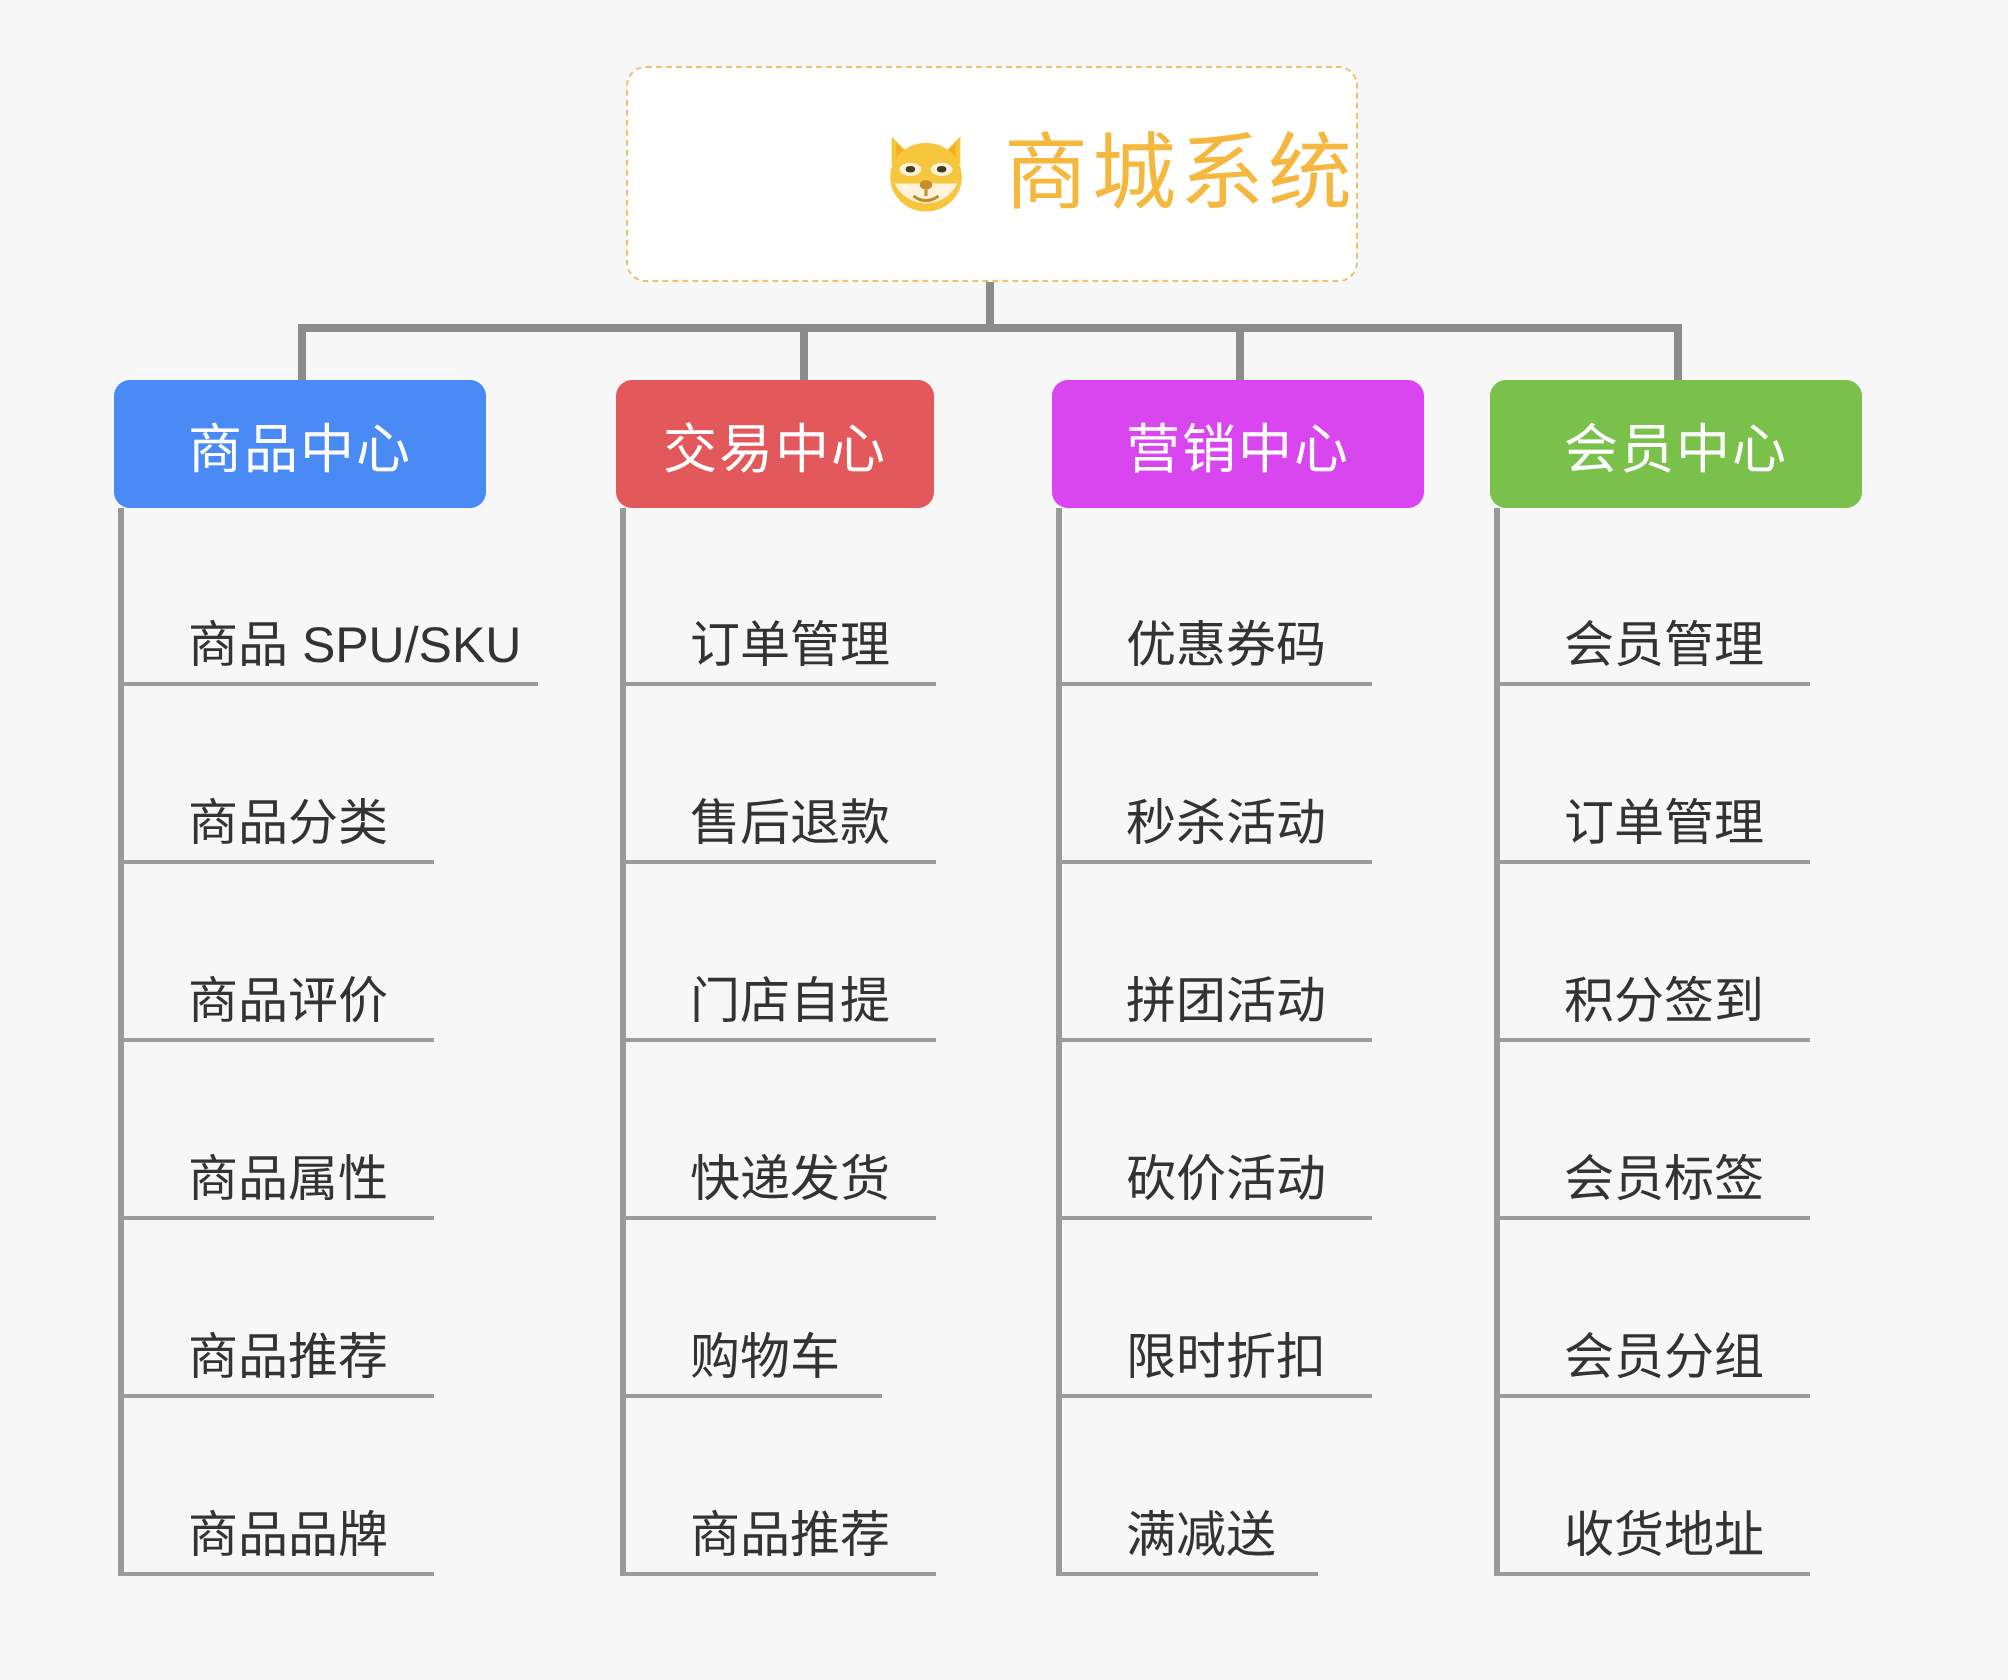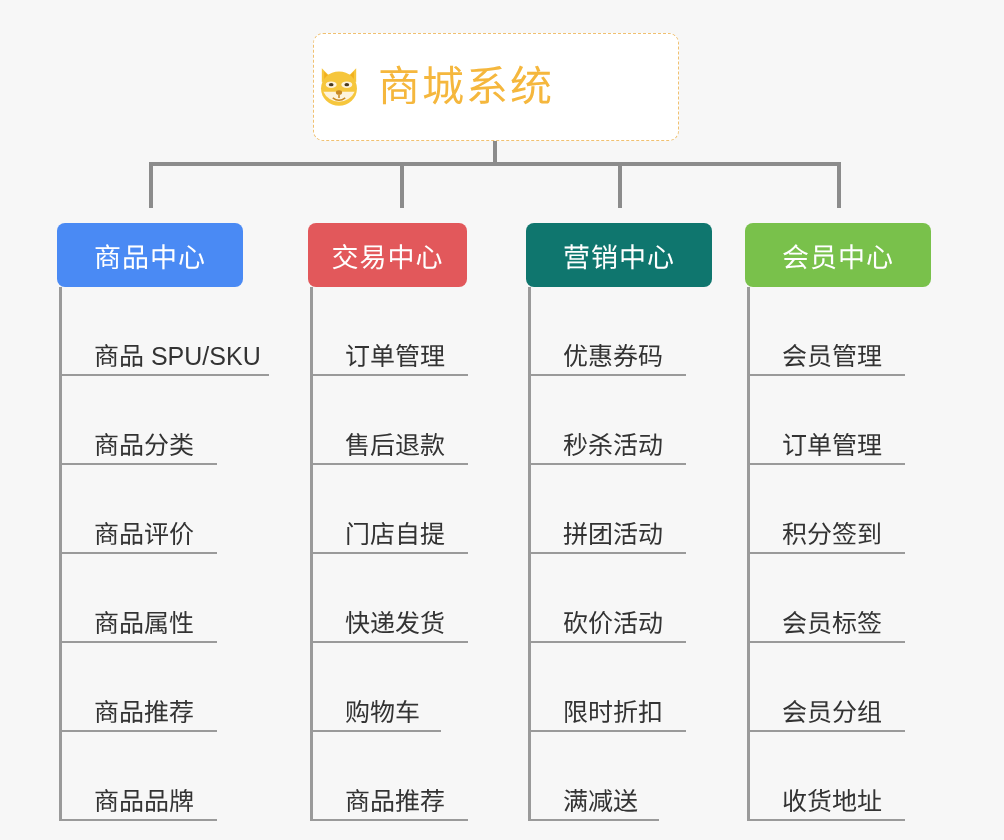--- a/index.html
+++ b/index.html
@@ -27,21 +27,21 @@
     left: 313px;
     top: 33px;
     width: 366px;
     height: 108px;
     box-sizing: border-box;
     background: #ffffff;
     border: 1px dashed #f0c070;
     border-radius: 10px;
     display: flex;
     align-items: center;
-    justify-content: flex-start;
+    justify-content: flex-end;
     gap: 14px;
   }
   .root-icon {
     width: 50px;
     height: 50px;
     flex: 0 0 auto;
   }
   .root-title {
     font-size: 42px;
     line-height: 1;
@@ -73,21 +73,21 @@
     height: 46px;
   }
   .drop-1 { left: 149px; }
   .drop-2 { left: 400px; }
   .drop-3 { left: 618px; }
   .drop-4 { left: 837px; }
 
   
   .column {
     position: absolute;
-    top: 223px;
+    top: 190px;
     text-align: center;
   }
   .col-1 { left: 57px;  width: 260px; }
   .col-2 { left: 308px; width: 250px; }
   .col-3 { left: 526px; width: 250px; }
   .col-4 { left: 745px; width: 250px; }
 
   .cat-box {
     box-sizing: border-box;
     height: 64px;
@@ -227,21 +227,21 @@
         <span class="leaf-label">购物车</span>
       </div>
       <div class="leaf-item">
         <span class="leaf-underline" style="width: 155px;"></span>
         <span class="leaf-label">商品推荐</span>
       </div>
     </div>
   </div>
 
   <div class="column col-3">
-    <div class="cat-box" style="background: #0f766e;">
+    <div class="cat-box" style="background: #d946ef;">
       <span>营销中心</span>
     </div>
     <div class="leaf-list">
       <div class="leaf-item">
         <span class="leaf-underline" style="width: 155px;"></span>
         <span class="leaf-label">优惠券码</span>
       </div>
       <div class="leaf-item">
         <span class="leaf-underline" style="width: 155px;"></span>
         <span class="leaf-label">秒杀活动</span>

